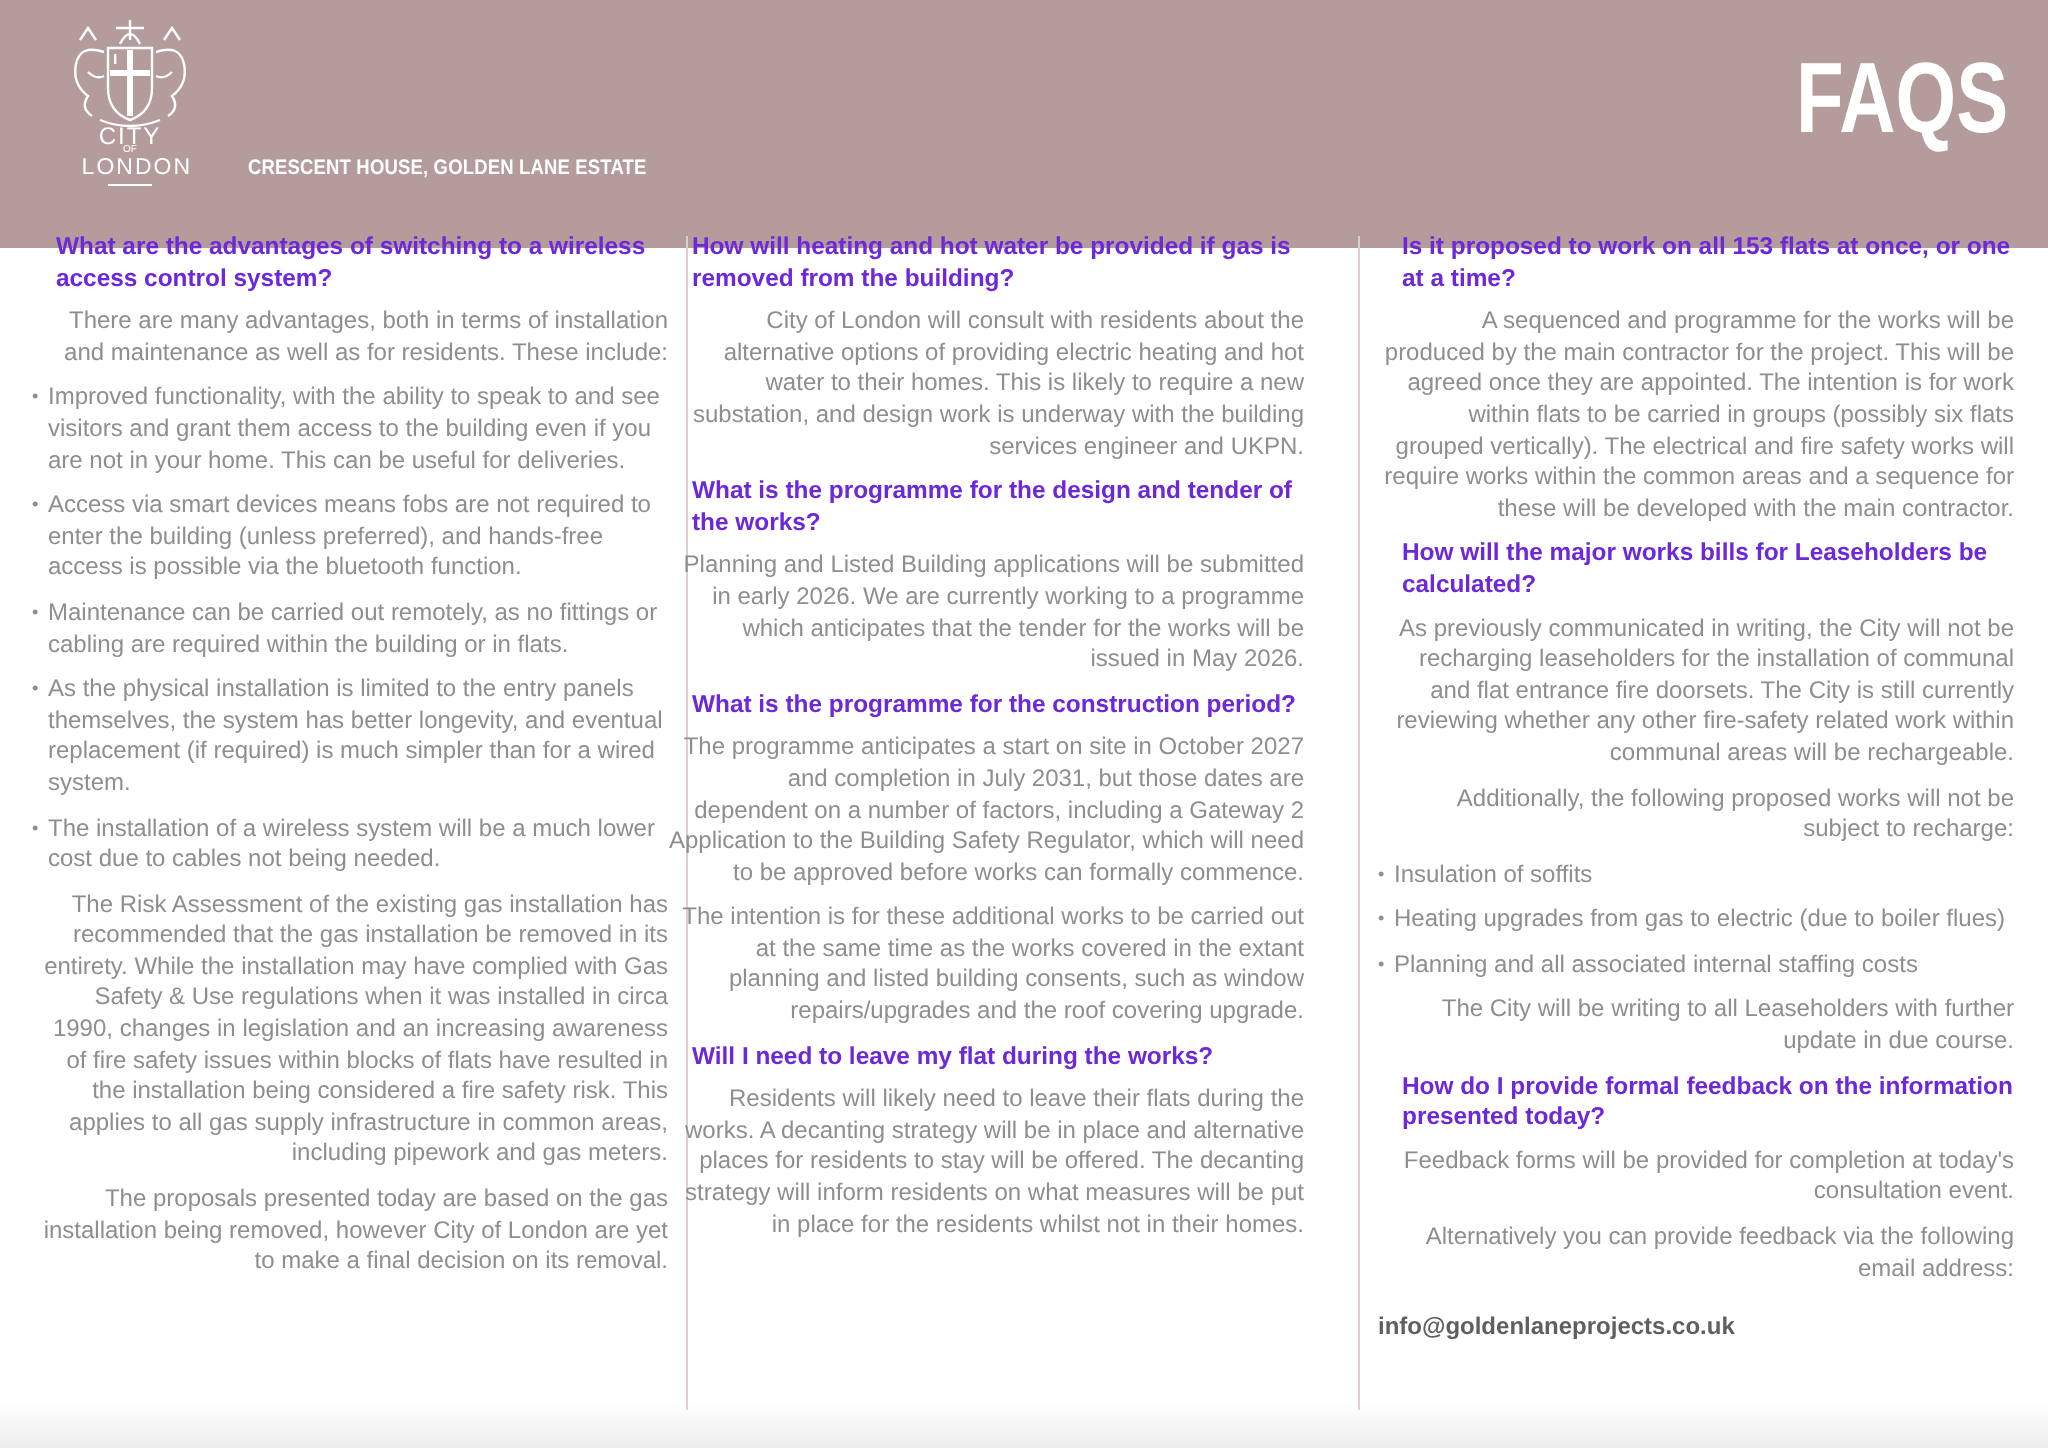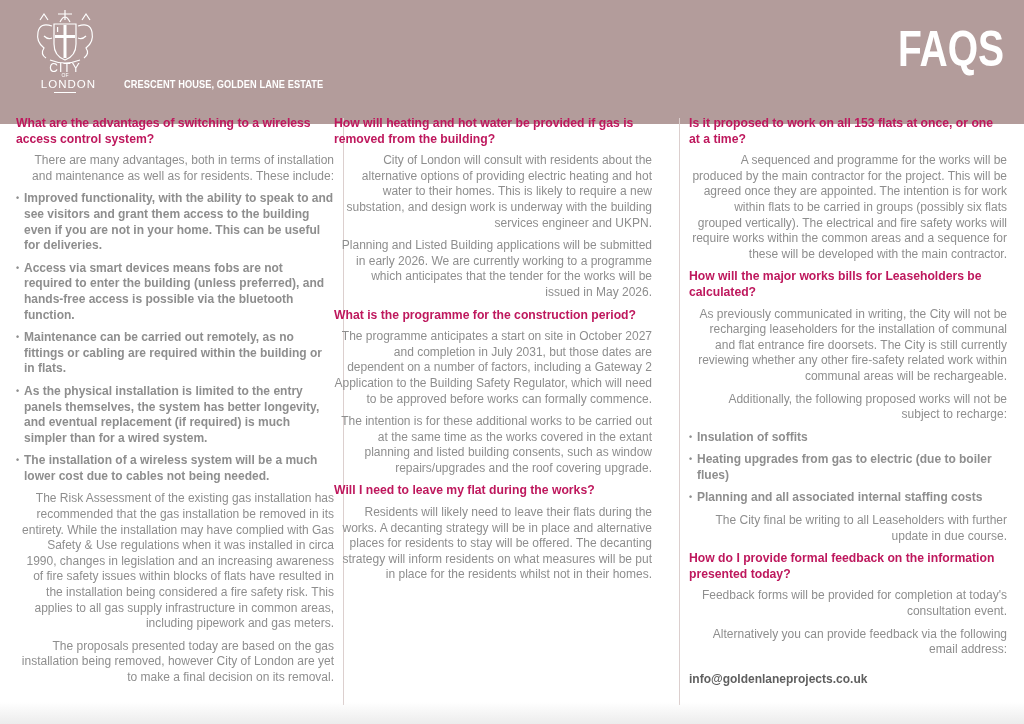--- a/index.html
+++ b/index.html
@@ -48,27 +48,27 @@
   }
   .col.c1 { left: 16px; }
   .col.c2 { left: 334px; }
   .col.c3 { left: 689px; }
   .divider {
     position: absolute; top: 118px; width: 1px; height: 587px; background: #dccfce;
   }
   .divider.d1 { left: 343px; }
   .divider.d2 { left: 679px; }
   .q {
-    color: #be185d; font-weight: bold; font-size: 12.2px; line-height: 15.6px;
-    margin: 0 0 6px 0;
+    color: #6d28d9; font-weight: bold; font-size: 12.2px; line-height: 15.6px;
+    margin: 0 0 6px 12px;
   }
   .a { margin: 0 0 7px 0; text-align: right; }
   ul.bullets { list-style: none; margin: 0; padding: 0; }
   ul.bullets li {
-    position: relative; padding-left: 8px; margin: 0 0 7px 0; font-weight: bold;
+    position: relative; padding-left: 8px; margin: 0 0 7px 0;
   }
   ul.bullets li::before {
     content: "\2022"; position: absolute; left: 0; top: 0; font-size: 9px; color: #8e8e8e;
   }
   .email { color: #5f5f5f; font-weight: bold; margin-top: 14px; }
   .bottom-fade {
     position: absolute; left: 0; bottom: 0; width: 1024px; height: 22px;
     background: linear-gradient(to bottom, rgba(255,255,255,0), #ececec);
   }
 </style>
@@ -123,20 +123,21 @@
     <div class="a">The proposals presented today are based on the gas installation being removed, however City of London are yet to make a final decision on its removal.</div>
   </div>
 </div>
 
 <div class="col c2">
   <div>
     <div class="q">How will heating and hot water be provided if gas is removed from the building?</div>
     <div class="a">City of London will consult with residents about the alternative options of providing electric heating and hot water to their homes. This is likely to require a new substation, and design work is underway with the building services engineer and UKPN.</div>
   </div>
   <div>
+    <div class="q">What is the programme for the design and tender of the works?</div>
     <div class="a">Planning and Listed Building applications will be submitted in early 2026. We are currently working to a programme which anticipates that the tender for the works will be issued in May 2026.</div>
   </div>
   <div>
     <div class="q">What is the programme for the construction period?</div>
     <div class="a">The programme anticipates a start on site in October 2027 and completion in July 2031, but those dates are dependent on a number of factors, including a Gateway 2 Application to the Building Safety Regulator, which will need to be approved before works can formally commence.</div>
     <div class="a">The intention is for these additional works to be carried out at the same time as the works covered in the extant planning and listed building consents, such as window repairs/upgrades and the roof covering upgrade.</div>
   </div>
   <div>
     <div class="q">Will I need to leave my flat during the works?</div>
     <div class="a">Residents will likely need to leave their flats during the works. A decanting strategy will be in place and alternative places for residents to stay will be offered. The decanting strategy will inform residents on what measures will be put in place for the residents whilst not in their homes.</div>
@@ -150,21 +151,21 @@
   </div>
   <div>
     <div class="q">How will the major works bills for Leaseholders be calculated?</div>
     <div class="a">As previously communicated in writing, the City will not be recharging leaseholders for the installation of communal and flat entrance fire doorsets. The City is still currently reviewing whether any other fire-safety related work within communal areas will be rechargeable.</div>
     <div class="a">Additionally, the following proposed works will not be subject to recharge:</div>
     <ul class="bullets">
       <li>Insulation of soffits</li>
       <li>Heating upgrades from gas to electric (due to boiler flues)</li>
       <li>Planning and all associated internal staffing costs</li>
     </ul>
-    <div class="a">The City final be writing to all Leaseholders with further update in due course.</div>
+    <div class="a">The City will be writing to all Leaseholders with further update in due course.</div>
   </div>
   <div>
     <div class="q">How do I provide formal feedback on the information presented today?</div>
     <div class="a">Feedback forms will be provided for completion at today's consultation event.</div>
     <div class="a">Alternatively you can provide feedback via the following email address:</div>
     <div class="email">info@goldenlaneprojects.co.uk</div>
   </div>
 </div>
 
 <div class="bottom-fade"></div>

